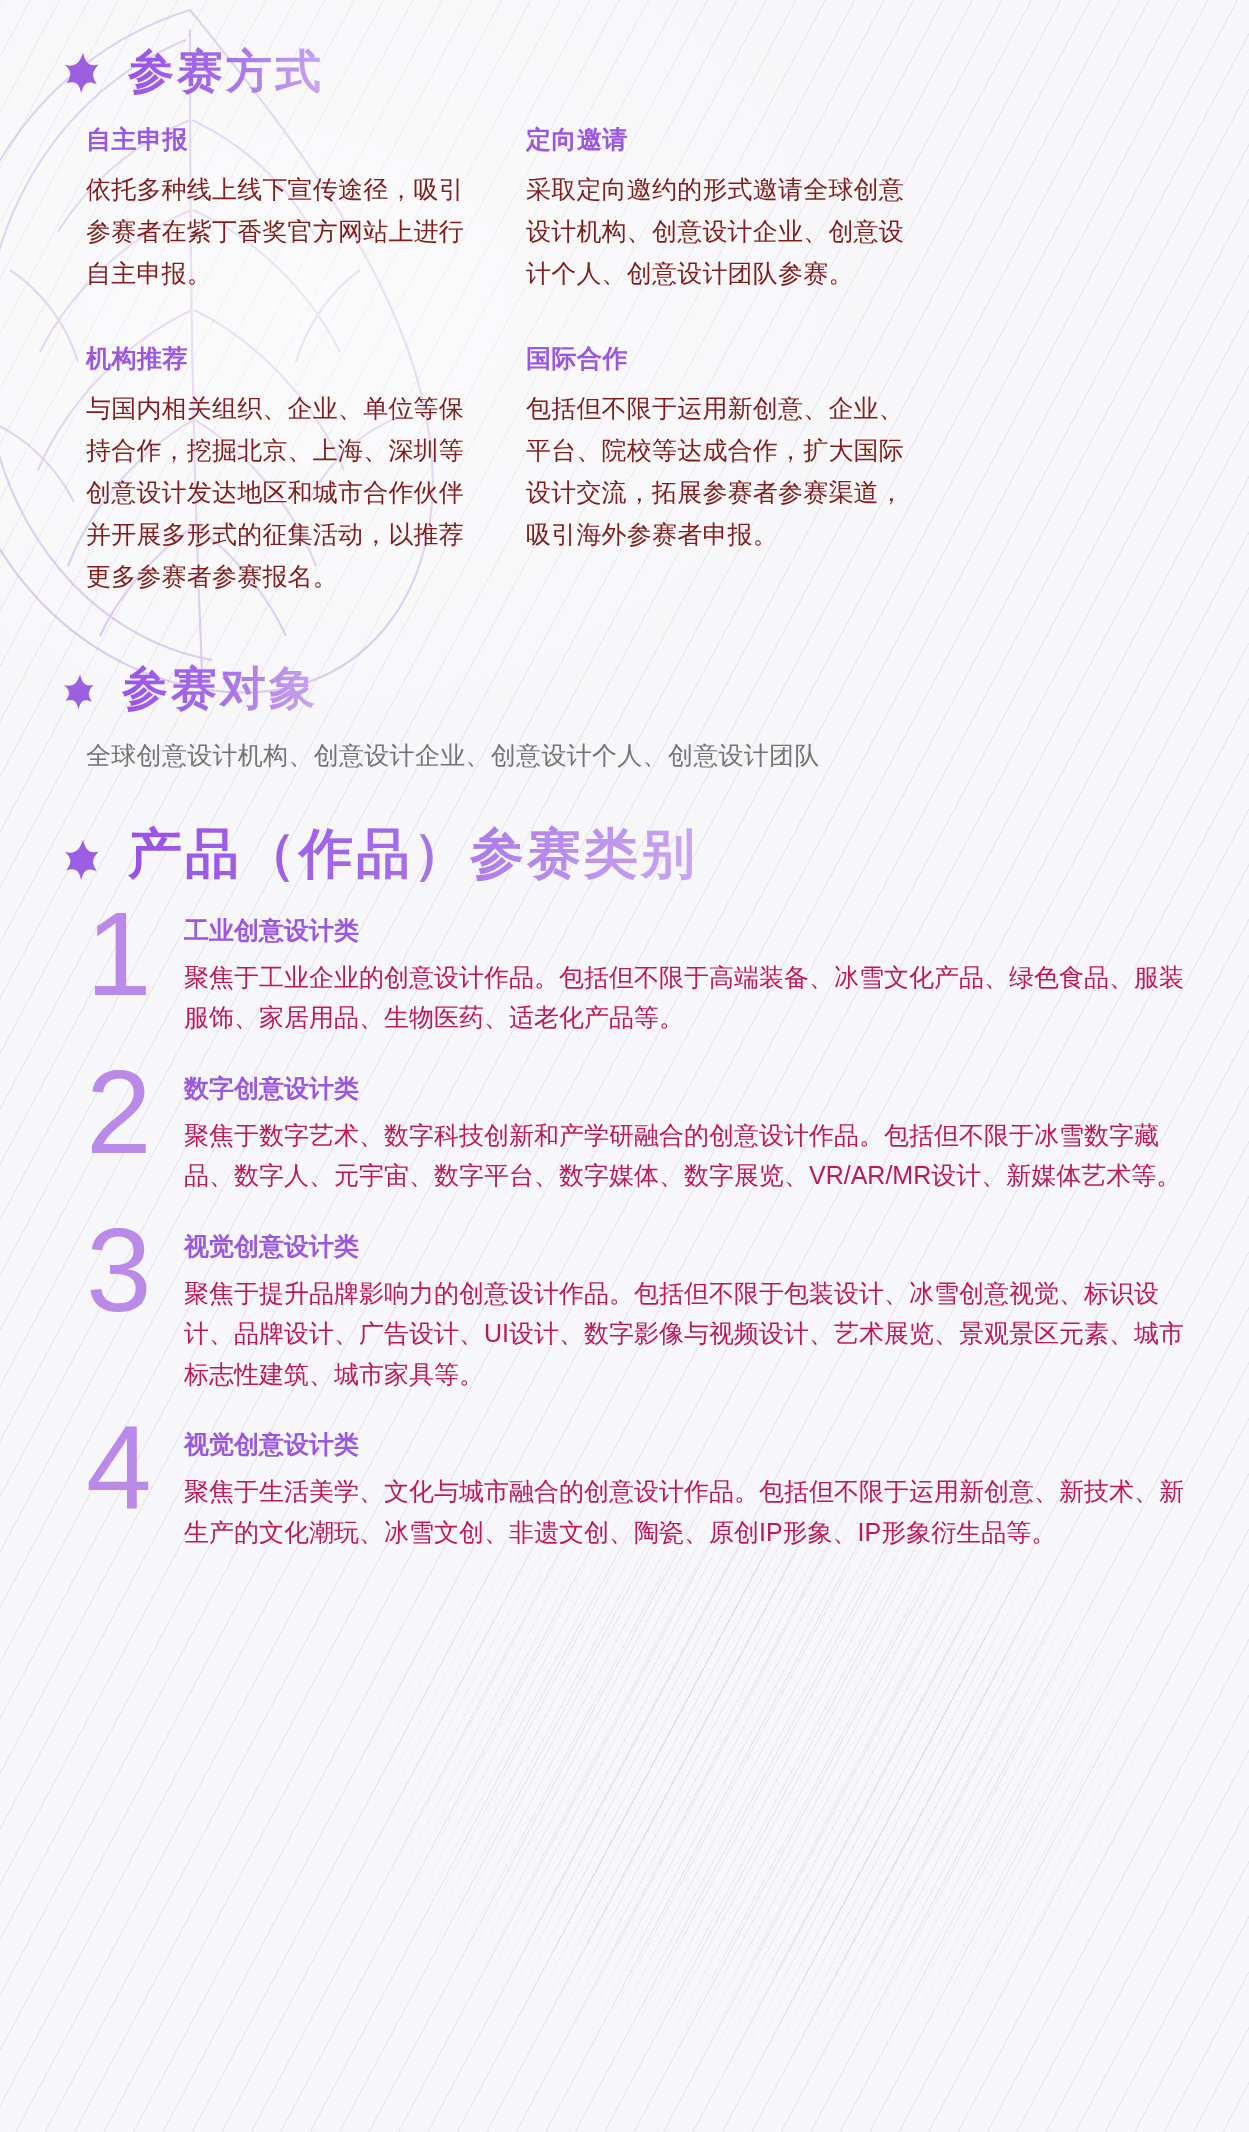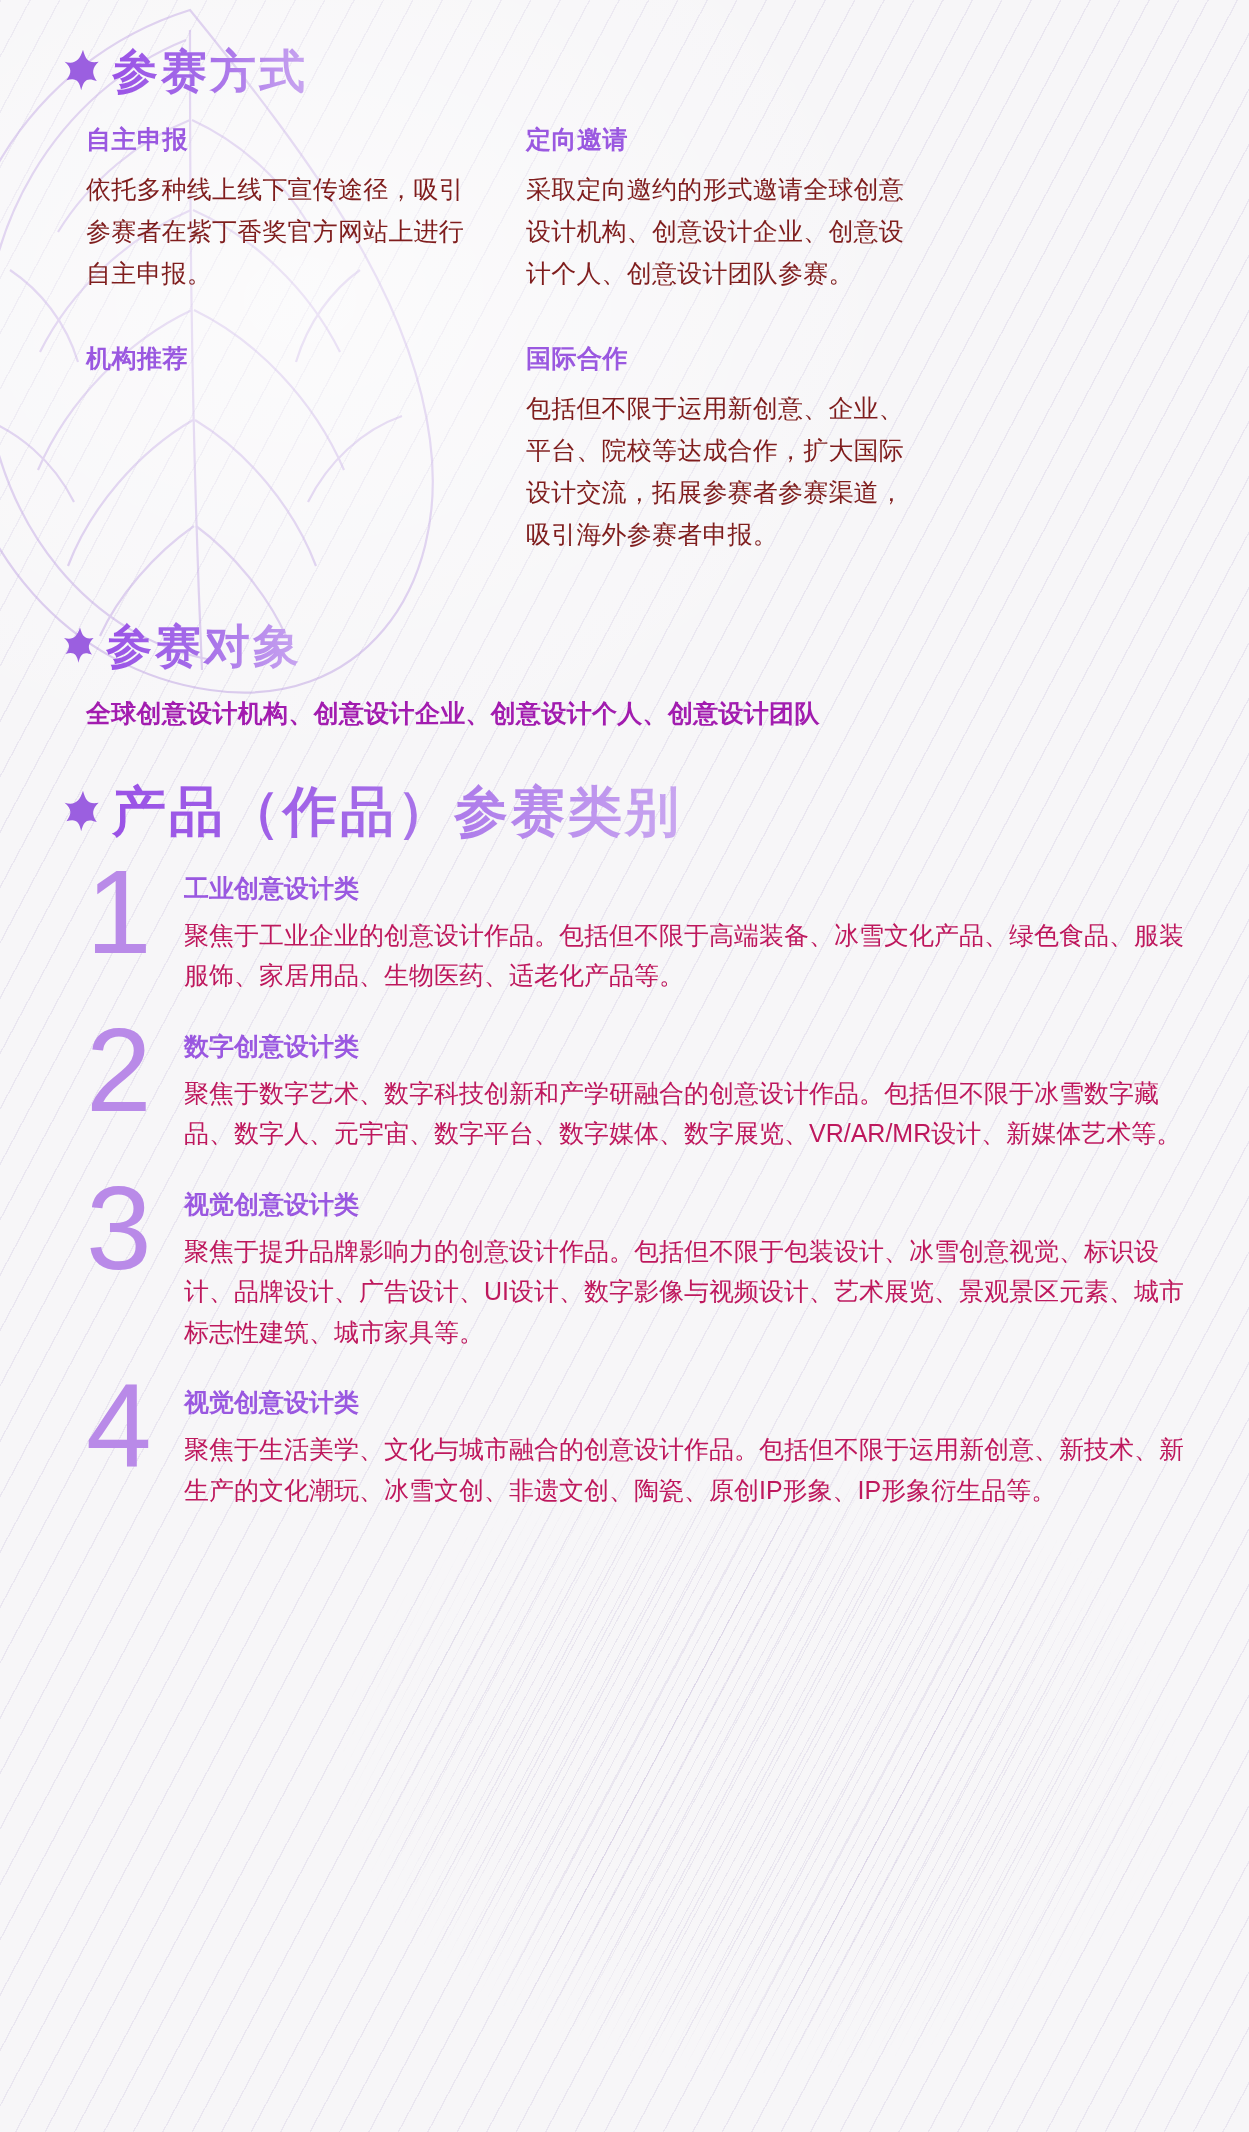--- a/index.html
+++ b/index.html
@@ -61,22 +61,22 @@
   }
 
   
   .page {
     position: relative;
     padding: 0 60px;
   }
 
   .section-head {
     display: flex;
-    align-items: center;
-    gap: 6px;
+    align-items: flex-end;
+    gap: 22px;
   }
   .star {
     width: 46px;
     height: 46px;
     flex: 0 0 auto;
     color: #9b5fe0;
   }
   .star.small { width: 40px; height: 40px; }
 
   .sec-title {
@@ -114,23 +114,22 @@
     font-size: 25px;
     line-height: 1.68;
     color: #7f1d1d;
     letter-spacing: .2px;
   }
 
   .audience {
     margin-top: 26px;
     padding-left: 26px;
     font-size: 25px;
-    color: #a21caf;
+    color: #737373;
     letter-spacing: .3px;
-    font-weight: bold;
   }
 
   
   .cat-list {
     margin-top: 22px;
     padding-left: 26px;
   }
   .cat-item {
     display: grid;
     grid-template-columns: 88px 1fr;
@@ -208,20 +207,21 @@
     <div>
       <div class="sub-title">自主申报</div>
       <div class="body-text">依托多种线上线下宣传途径，吸引参赛者在紫丁香奖官方网站上进行自主申报。</div>
     </div>
     <div>
       <div class="sub-title">定向邀请</div>
       <div class="body-text">采取定向邀约的形式邀请全球创意设计机构、创意设计企业、创意设计个人、创意设计团队参赛。</div>
     </div>
     <div>
       <div class="sub-title">机构推荐</div>
+      <div class="body-text">与国内相关组织、企业、单位等保持合作，挖掘北京、上海、深圳等创意设计发达地区和城市合作伙伴并开展多形式的征集活动，以推荐更多参赛者参赛报名。</div>
     </div>
     <div>
       <div class="sub-title">国际合作</div>
       <div class="body-text">包括但不限于运用新创意、企业、平台、院校等达成合作，扩大国际设计交流，拓展参赛者参赛渠道，吸引海外参赛者申报。</div>
     </div>
   </div>
 
   <div class="sp-1"></div>
 
   <div class="section-head">

